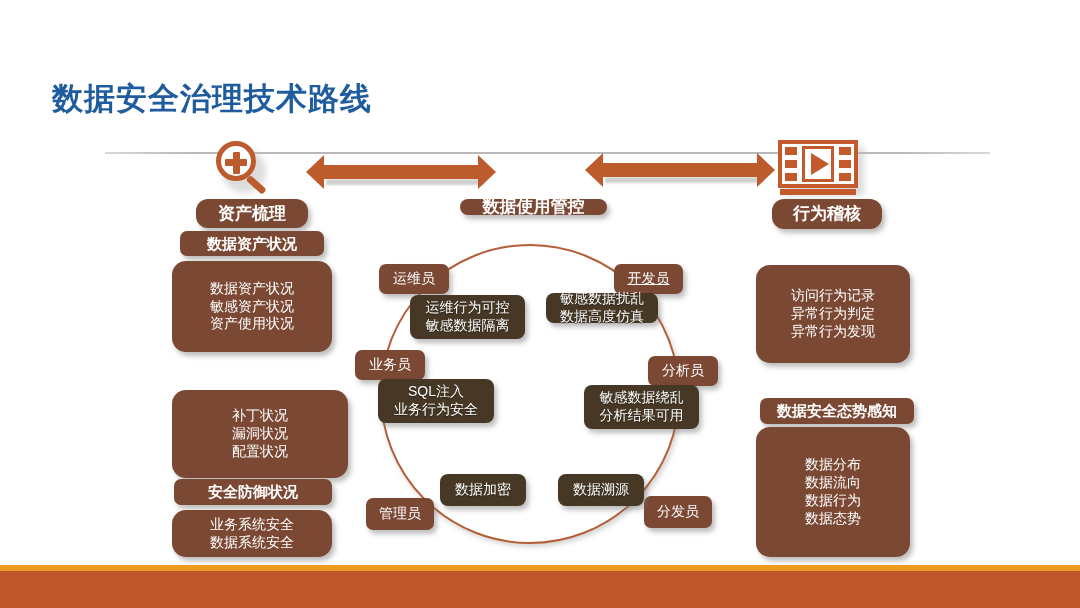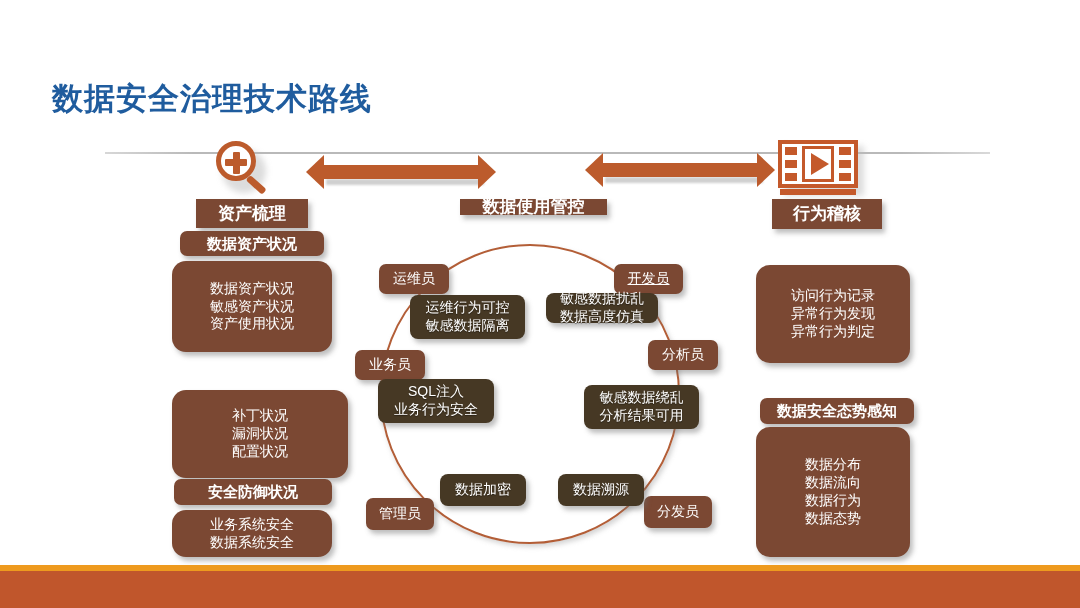--- a/index.html
+++ b/index.html
@@ -92,21 +92,21 @@
 
   
   .pill{
     position:absolute;box-sizing:border-box;
     display:flex;align-items:center;justify-content:center;
     text-align:center;color:#ffffff;
     box-shadow:3px 4px 5px rgba(110,110,110,.45);
     line-height:1.28;
   }
   .head-band{
-    background:#7B4833;font-weight:700;font-size:17px;border-radius:0;
+    background:#7B4833;font-weight:700;font-size:17px;border-radius:12px;
   }
   .sub-band{
     background:#7B4833;font-weight:700;font-size:15px;border-radius:7px;
   }
   .sub-band.accent{background:#C0612E;margin-top:38px;}
   .body-box{
     background:#7B4833;font-size:14px;border-radius:14px;
   }
   .role-tag{
     background:#7B4833;font-size:14px;border-radius:7px;
@@ -206,21 +206,21 @@
     </span>
   </div>
 
   <div class="pill head-band" style="left:460px;top:199px;width:147px;height:16px;">数据使用管控</div>
 
   <div id="flow-circle"></div>
 
   <div class="pill role-tag" style="left:379px;top:264px;width:70px;height:30px;">运维员</div>
   <div class="pill role-tag" style="left:614px;top:264px;width:69px;height:30px;text-decoration:underline;">开发员</div>
   <div class="pill role-tag" style="left:355px;top:350px;width:70px;height:30px;">业务员</div>
-  <div class="pill role-tag" style="left:648px;top:340px;width:70px;height:30px;">分析员</div>
+  <div class="pill role-tag" style="left:648px;top:356px;width:70px;height:30px;">分析员</div>
   <div class="pill role-tag" style="left:366px;top:498px;width:68px;height:32px;">管理员</div>
   <div class="pill role-tag" style="left:644px;top:496px;width:68px;height:32px;">分发员</div>
 
   <div class="pill detail-box" style="left:410px;top:295px;width:115px;height:44px;">
     <span class="lines">
       <span>运维行为可控</span>
       <span>敏感数据隔离</span>
     </span>
   </div>
 
@@ -256,22 +256,22 @@
       <span>数据溯源</span>
     </span>
   </div>
 
   <div class="pill head-band" style="left:772px;top:199px;width:110px;height:30px;">行为稽核</div>
 
 
   <div class="pill body-box" style="left:756px;top:265px;width:154px;height:98px;">
     <span class="lines">
       <span>访问行为记录</span>
+      <span>异常行为判定</span>
       <span>异常行为发现</span>
-      <span>异常行为判定</span>
     </span>
   </div>
 
   <div class="pill sub-band" style="left:760px;top:398px;width:154px;height:26px;">数据安全态势感知</div>
 
   <div class="pill body-box" style="left:756px;top:427px;width:154px;height:130px;">
     <span class="lines">
       <span>数据分布</span>
       <span>数据流向</span>
       <span>数据行为</span>

